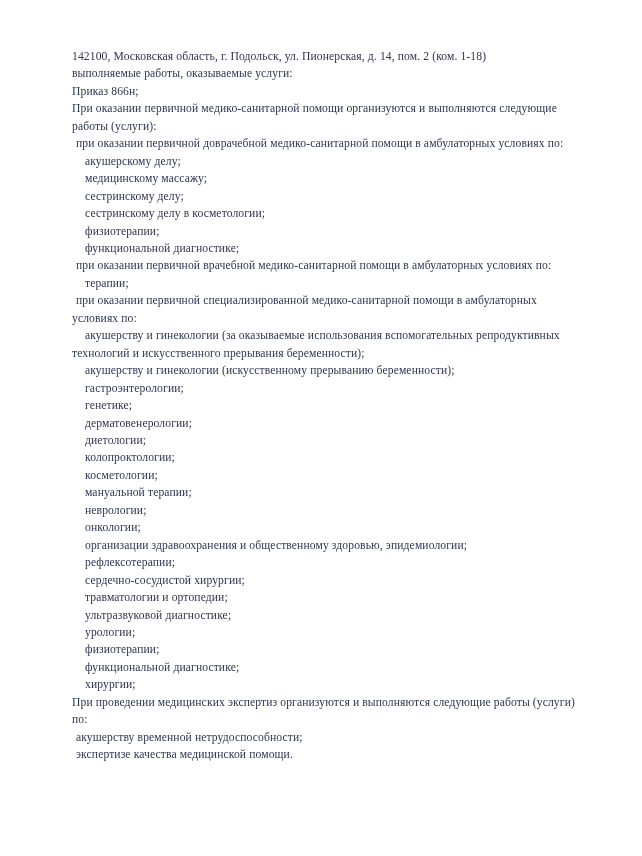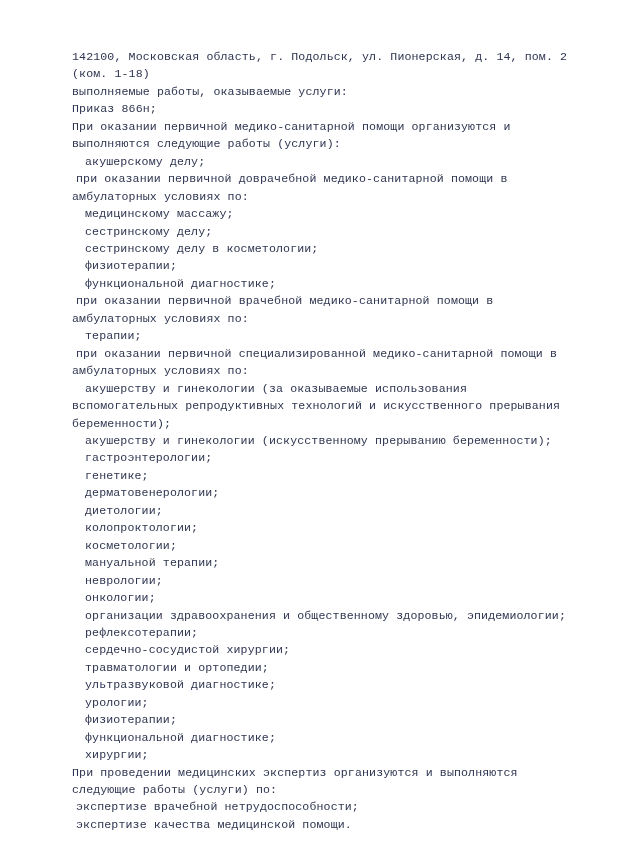--- a/index.html
+++ b/index.html
@@ -14,21 +14,20 @@
     font-family: "Liberation Serif", "DejaVu Serif", serif;
     color: #2e3550;
     -webkit-font-smoothing: antialiased;
   }
   .page {
     position: relative;
     width: 642px;
     height: 776px;
     background: #ffffff;
     box-sizing: border-box;
-    font-family: Liberation Mono, monospace;
   }
   .doc-body {
     position: absolute;
     left: 72px;
     top: 48px;
     width: 508px;
   }
   .line {
     font-size: 11.6px;
     line-height: 17.45px;
@@ -48,22 +47,22 @@
 </head>
 <body style="background: rgb(255, 255, 255); color: rgb(46, 53, 80);">
 
 <div class="page" style="background: rgb(255, 255, 255);">
   <div class="doc-body" id="doc-body">
 
   <p class="line wrap-0">142100, Московская область, г. Подольск, ул. Пионерская, д. 14, пом. 2 (ком. 1-18)</p>
       <p class="line wrap-0">выполняемые работы, оказываемые услуги:</p>
       <p class="line wrap-0">Приказ 866н;</p>
       <p class="line wrap-0">При оказании первичной медико-санитарной помощи организуются и выполняются следующие работы (услуги):</p>
+      <p class="line wrap-1">при оказании первичной доврачебной медико-санитарной помощи в амбулаторных условиях по:</p>
       <p class="line wrap-2">акушерскому делу;</p>
-      <p class="line wrap-1">при оказании первичной доврачебной медико-санитарной помощи в амбулаторных условиях по:</p>
       <p class="line wrap-2">медицинскому массажу;</p>
       <p class="line wrap-2">сестринскому делу;</p>
       <p class="line wrap-2">сестринскому делу в косметологии;</p>
       <p class="line wrap-2">физиотерапии;</p>
       <p class="line wrap-2">функциональной диагностике;</p>
       <p class="line wrap-1">при оказании первичной врачебной медико-санитарной помощи в амбулаторных условиях по:</p>
       <p class="line wrap-2">терапии;</p>
       <p class="line wrap-1">при оказании первичной специализированной медико-санитарной помощи в амбулаторных условиях по:</p>
       <p class="line wrap-2">акушерству и гинекологии (за оказываемые использования вспомогательных репродуктивных технологий и искусственного прерывания беременности);</p>
       <p class="line wrap-2">акушерству и гинекологии (искусственному прерыванию беременности);</p>
@@ -79,16 +78,16 @@
       <p class="line wrap-2">организации здравоохранения и общественному здоровью, эпидемиологии;</p>
       <p class="line wrap-2">рефлексотерапии;</p>
       <p class="line wrap-2">сердечно-сосудистой хирургии;</p>
       <p class="line wrap-2">травматологии и ортопедии;</p>
       <p class="line wrap-2">ультразвуковой диагностике;</p>
       <p class="line wrap-2">урологии;</p>
       <p class="line wrap-2">физиотерапии;</p>
       <p class="line wrap-2">функциональной диагностике;</p>
       <p class="line wrap-2">хирургии;</p>
       <p class="line wrap-0">При проведении медицинских экспертиз организуются и выполняются следующие работы (услуги) по:</p>
-      <p class="line wrap-1">экспертизе врачебной нетрудоспособности;</p>
+      <p class="line wrap-1">акушерству временной нетрудоспособности;</p>
       <p class="line wrap-1">экспертизе качества медицинской помощи.</p>
     </div>
 </div>
 
 </body></html>

